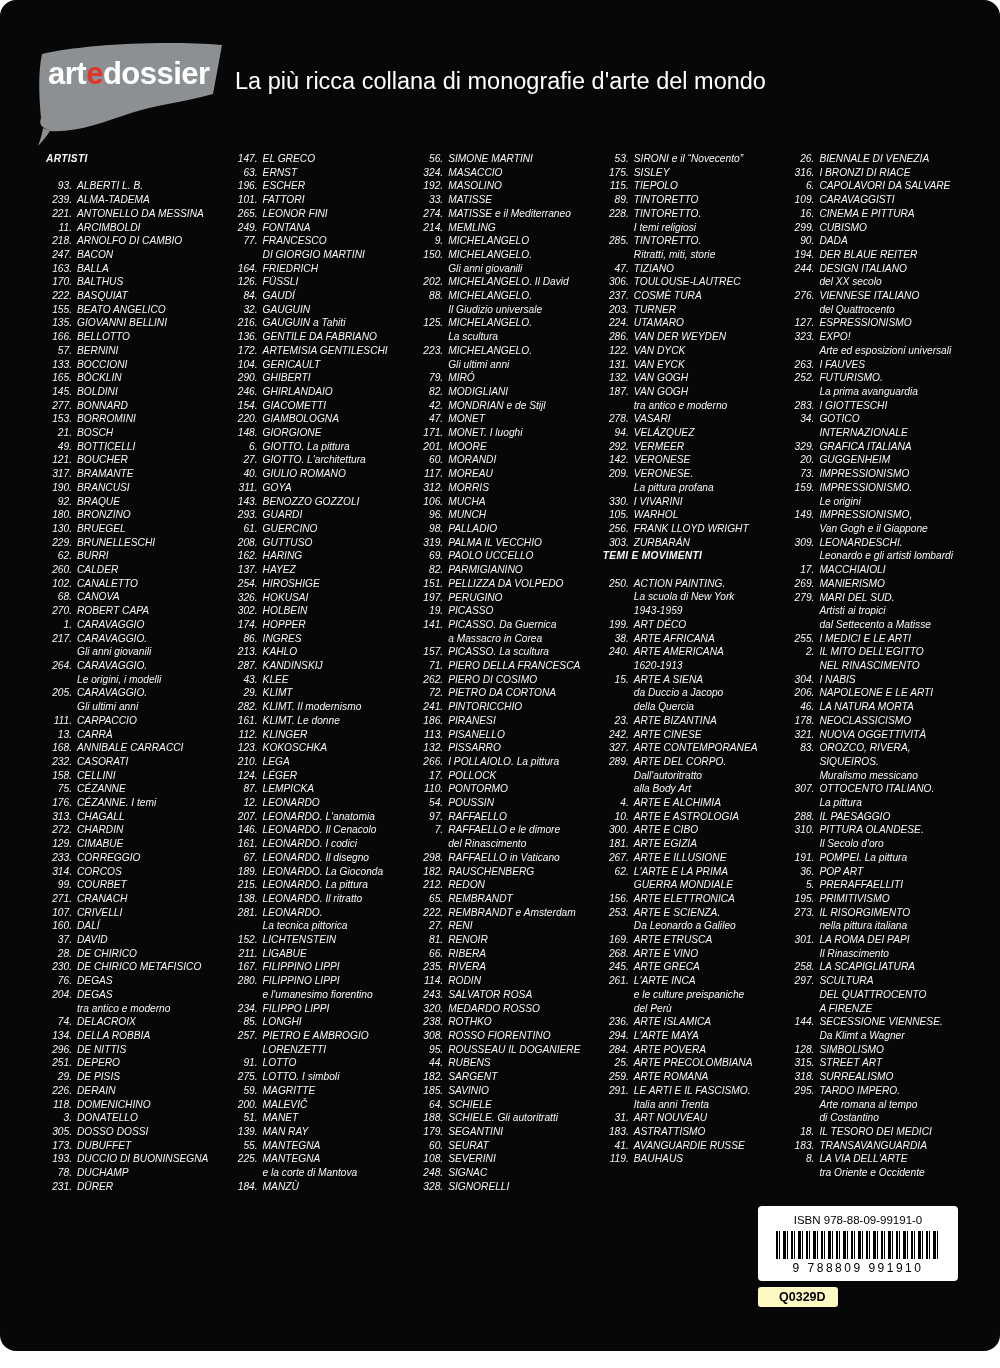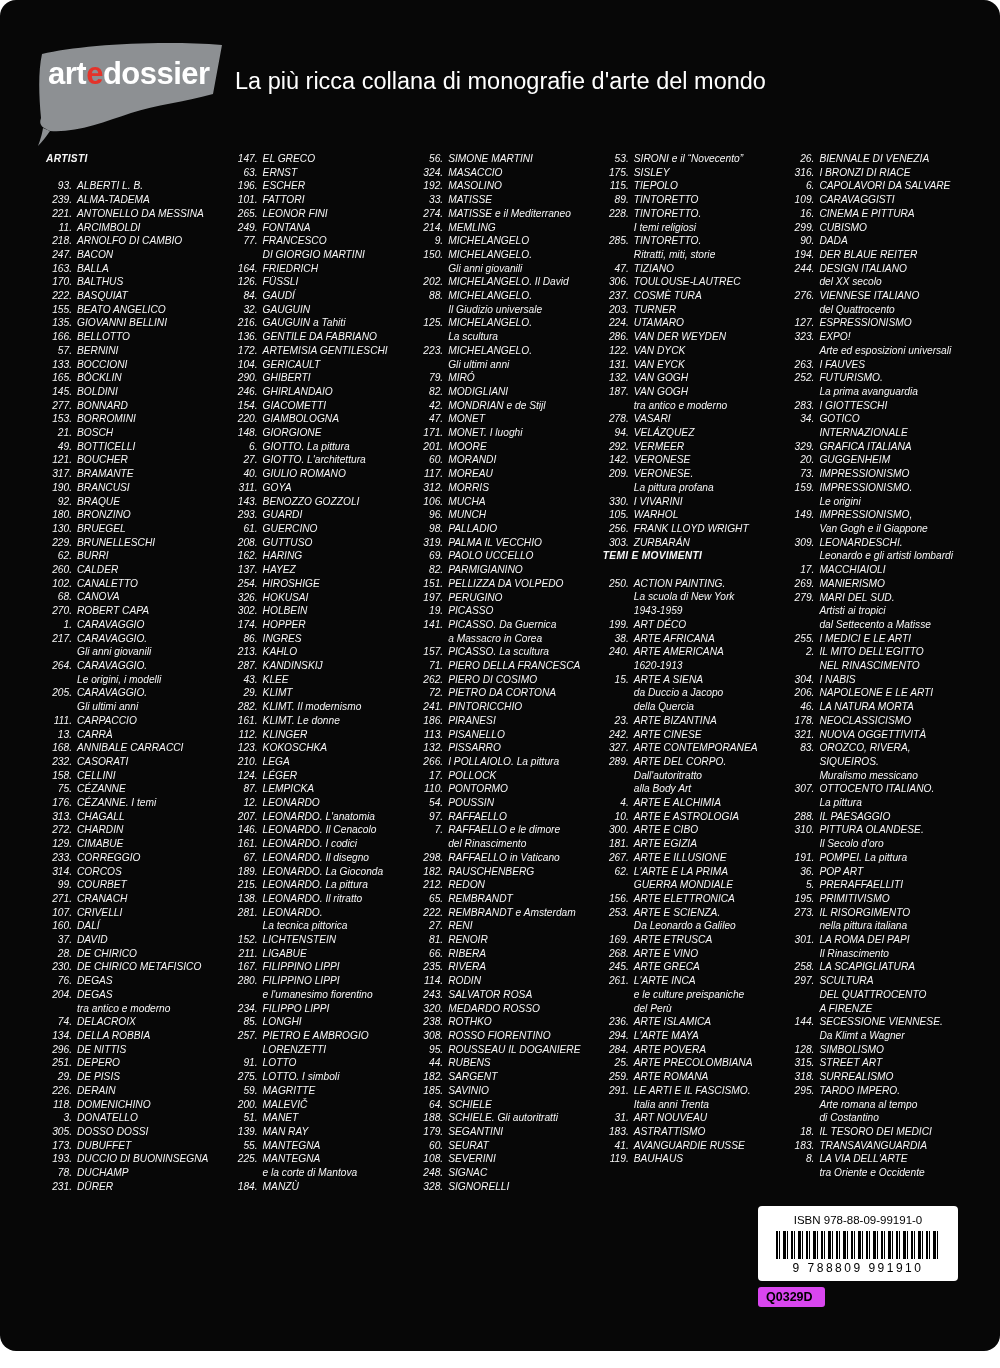--- a/index.html
+++ b/index.html
@@ -39,22 +39,22 @@
   .isbn-label { font-size:11.5px; margin-bottom:5px; }
   .bars {
     height:28px; margin:0 8px;
     background:repeating-linear-gradient(90deg,
       #000 0 2px, #fff 2px 3px, #000 3px 4px, #fff 4px 7px,
       #000 7px 10px, #fff 10px 11px, #000 11px 12px, #fff 12px 15px);
   }
   .digits { font-size:12px; letter-spacing:2.5px; margin-top:2px; }
   .qcode {
     position:absolute; left:758px; bottom:44px;
-    background:#d946ef; color:#000; font-weight:bold; font-size:12.5px;
-    padding:3px 12px 3px 8px; border-radius:3px;
+    background:#fef9c3; color:#000; font-weight:bold; font-size:12.5px;
+    padding:3px 12px 3px 21px; border-radius:3px;
   }
 </style>
 </head>
 <body>
 
 <div class="page">
 
   <svg class="brush" viewBox="0 0 195 110" aria-hidden="true">
     <path d="M8,16 C45,7 125,2 188,7 L179,56 C150,64 122,67 97,75 C70,84 42,95 16,93 C10,90 4,88 7,80 C5,58 4,34 8,16 Z" fill="#8d9093"></path>
     <path d="M16,93 C12,99 8,104 4,108 C7,100 8,96 9,90 Z" fill="#8d9093"></path>

